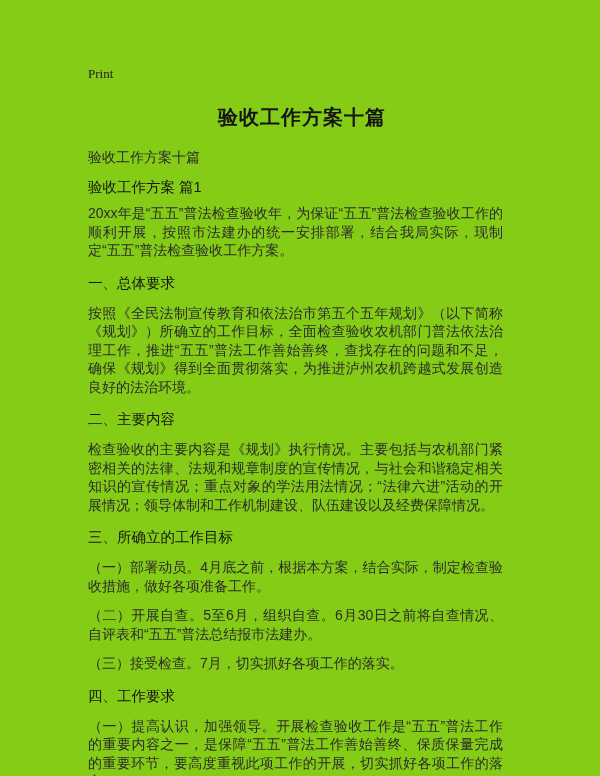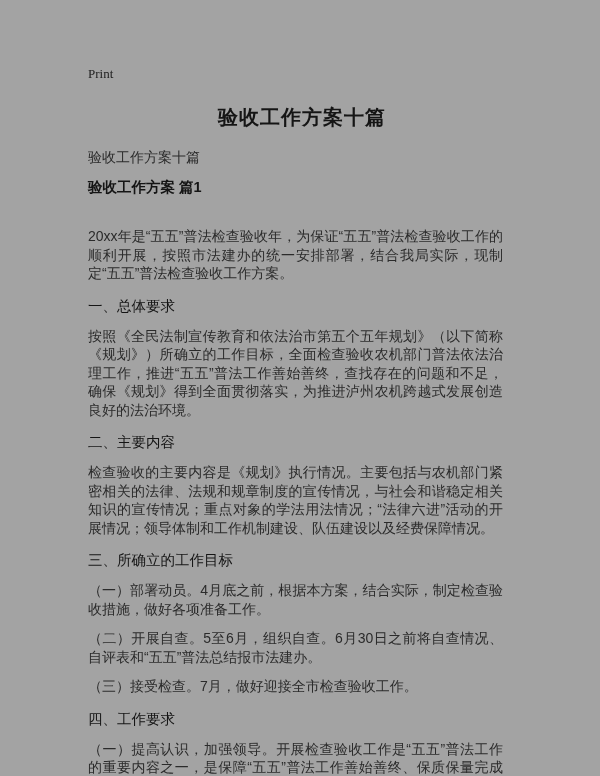--- a/index.html
+++ b/index.html
@@ -12,21 +12,21 @@
     height: 776px;
     font-family: "Liberation Sans", sans-serif;
     color: #2b2b2b;
     overflow: hidden;
   }
   .page {
     box-sizing: border-box;
     width: 600px;
     height: 776px;
     padding: 64px 84px 20px 88px;
-    background: #a3a3a3;
+    background: #84cc16;
   }
   .print-link {
     font-family: "Liberation Serif", serif;
     font-size: 13px;
     color: #222222;
     margin: 0 0 12px 0;
     display: inline-block;
     cursor: pointer;
   }
   .doc-title {
@@ -38,23 +38,23 @@
     letter-spacing: 1px;
   }
   .doc-subtitle {
     font-size: 14px;
     font-weight: normal;
     color: #2b2b2b;
     margin: 0 0 11px 0;
   }
   .article-heading {
     font-size: 14.5px;
-    font-weight: bold;
+    font-weight: normal;
     color: #151515;
-    margin: 0 0 30px 0;
+    margin: 0 0 7px 0;
   }
   .doc-body p {
     font-size: 14px;
     line-height: 18.5px;
     color: #2b2b2b;
     margin: 0 13px 11px 0;
     text-align: justify;
   }
   .doc-body h3 {
     font-size: 14.5px;
@@ -88,20 +88,20 @@
 
     <p>检查验收的主要内容是《规划》执行情况。主要包括与农机部门紧密相关的法律、法规和规章制度的宣传情况，与社会和谐稳定相关知识的宣传情况；重点对象的学法用法情况；“法律六进”活动的开展情况；领导体制和工作机制建设、队伍建设以及经费保障情况。</p>
 
     <h3>三、所确立的工作目标</h3>
 
 
     <p>（一）部署动员。4月底之前，根据本方案，结合实际，制定检查验收措施，做好各项准备工作。</p>
 
     <p>（二）开展自查。5至6月，组织自查。6月30日之前将自查情况、自评表和“五五”普法总结报市法建办。</p>
 
-    <p>（三）接受检查。7月，做好迎接全市检查验收工作。</p>
+    <p>（三）接受检查。7月，切实抓好各项工作的落实。</p>
 
     <h3>四、工作要求</h3>
 
     <p>（一）提高认识，加强领导。开展检查验收工作是“五五”普法工作的重要内容之一，是保障“五五”普法工作善始善终、保质保量完成的重要环节，要高度重视此项工作的开展，切实抓好各项工作的落实。</p>
 
   </div>
 </div>
 
 </body></html>

